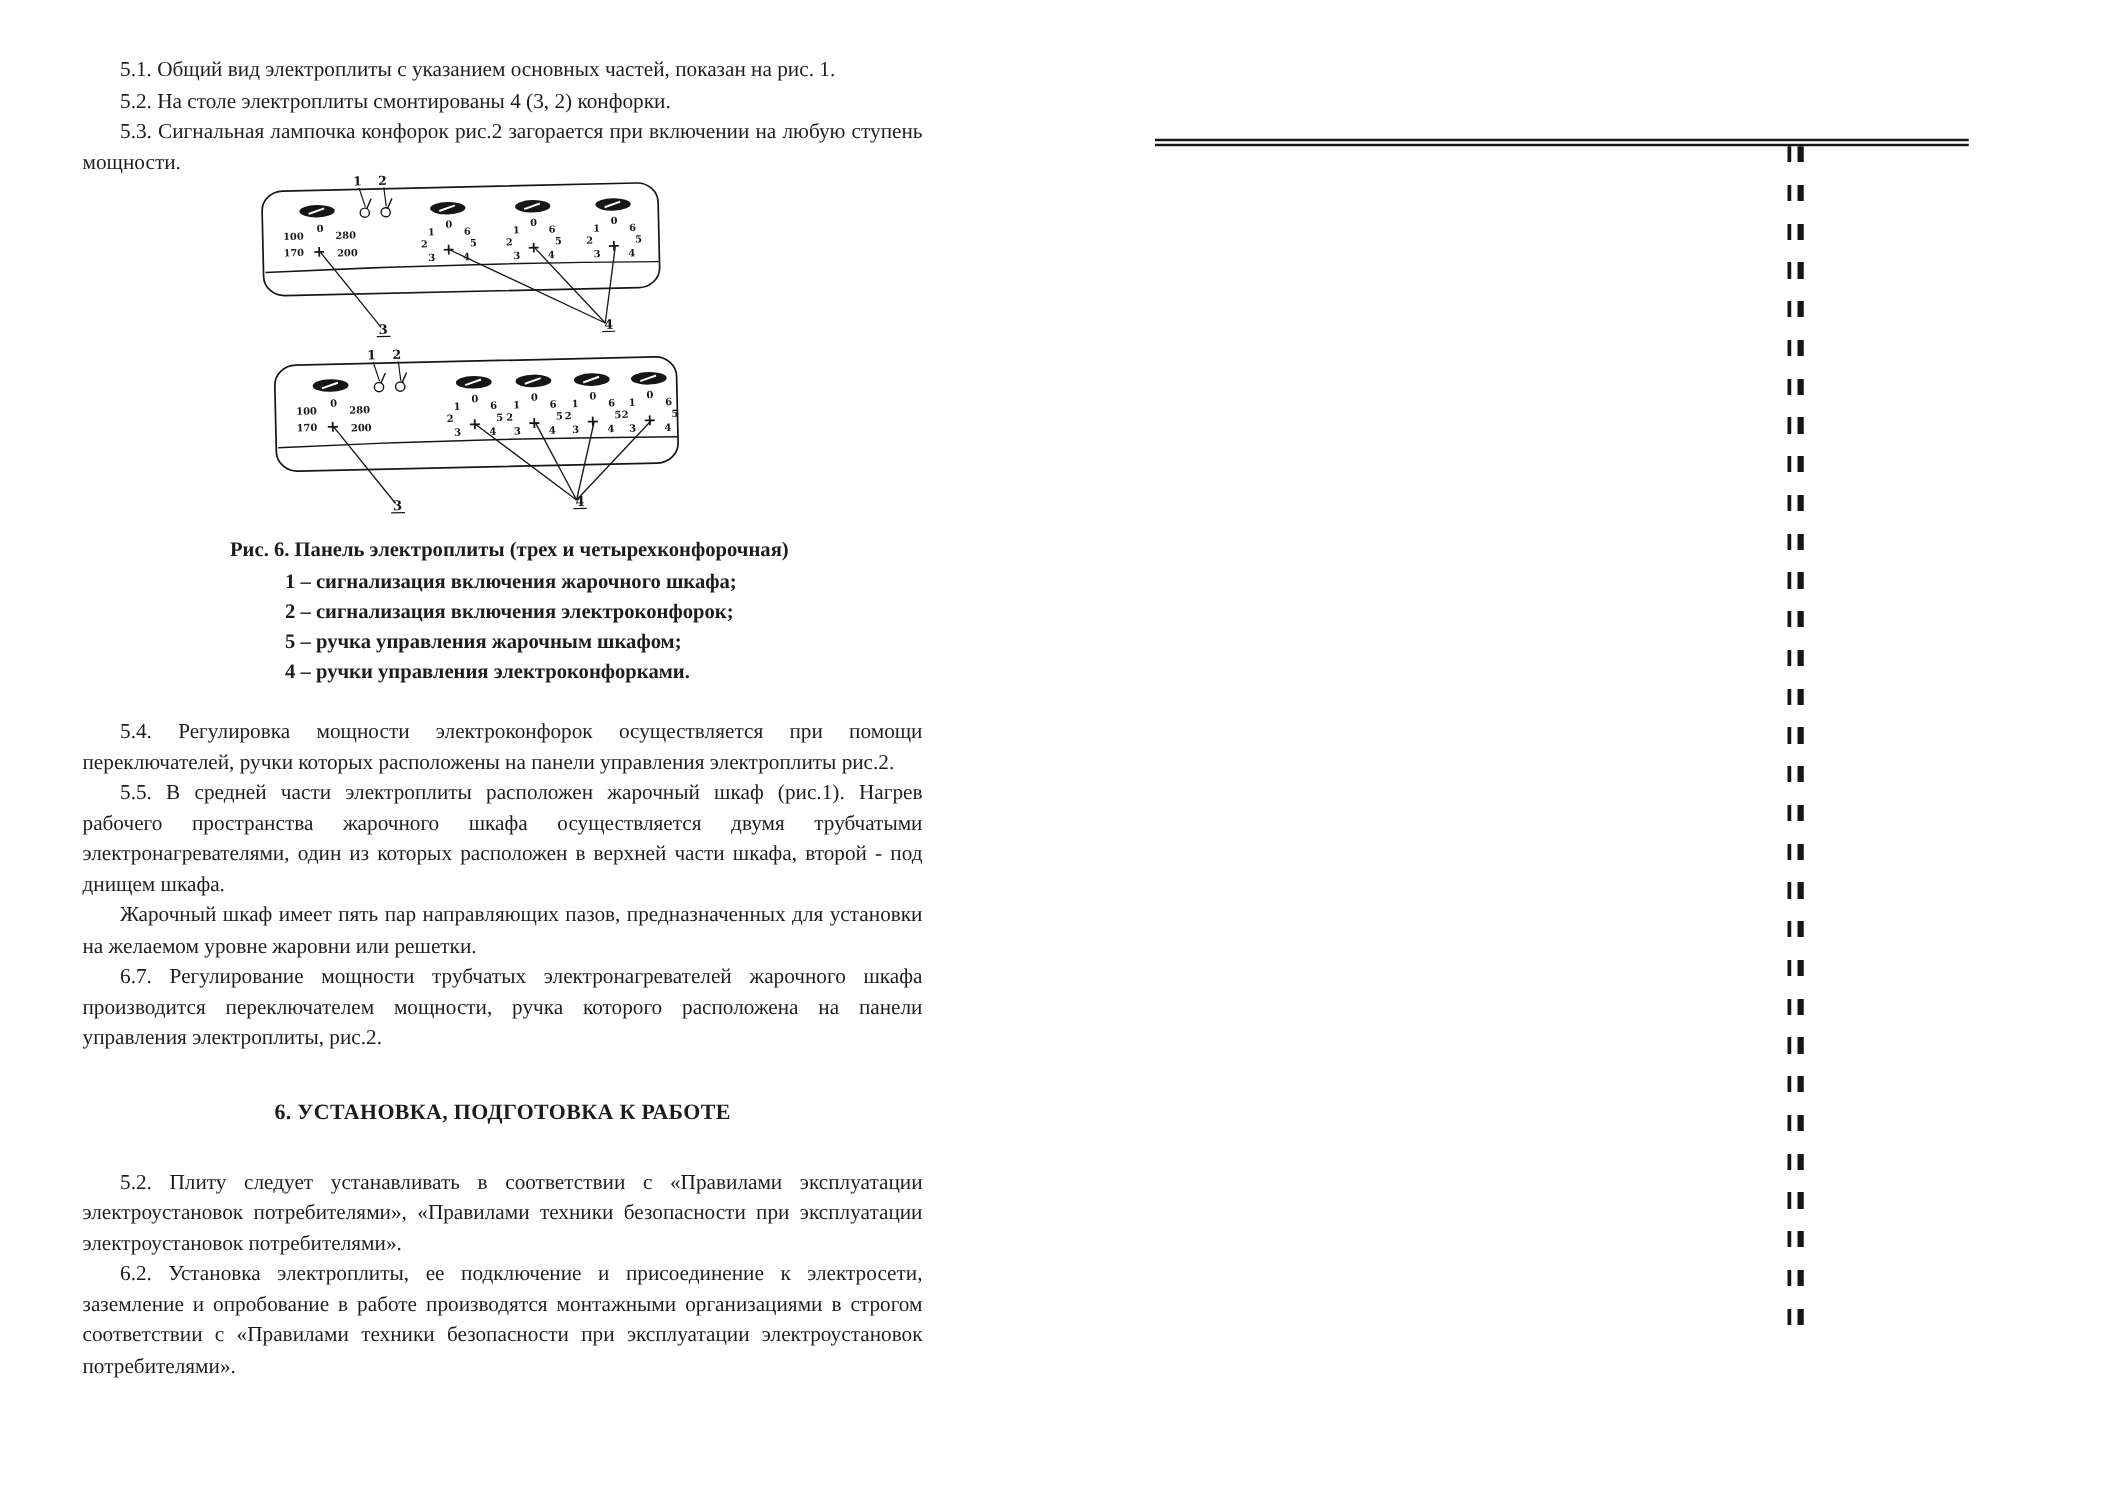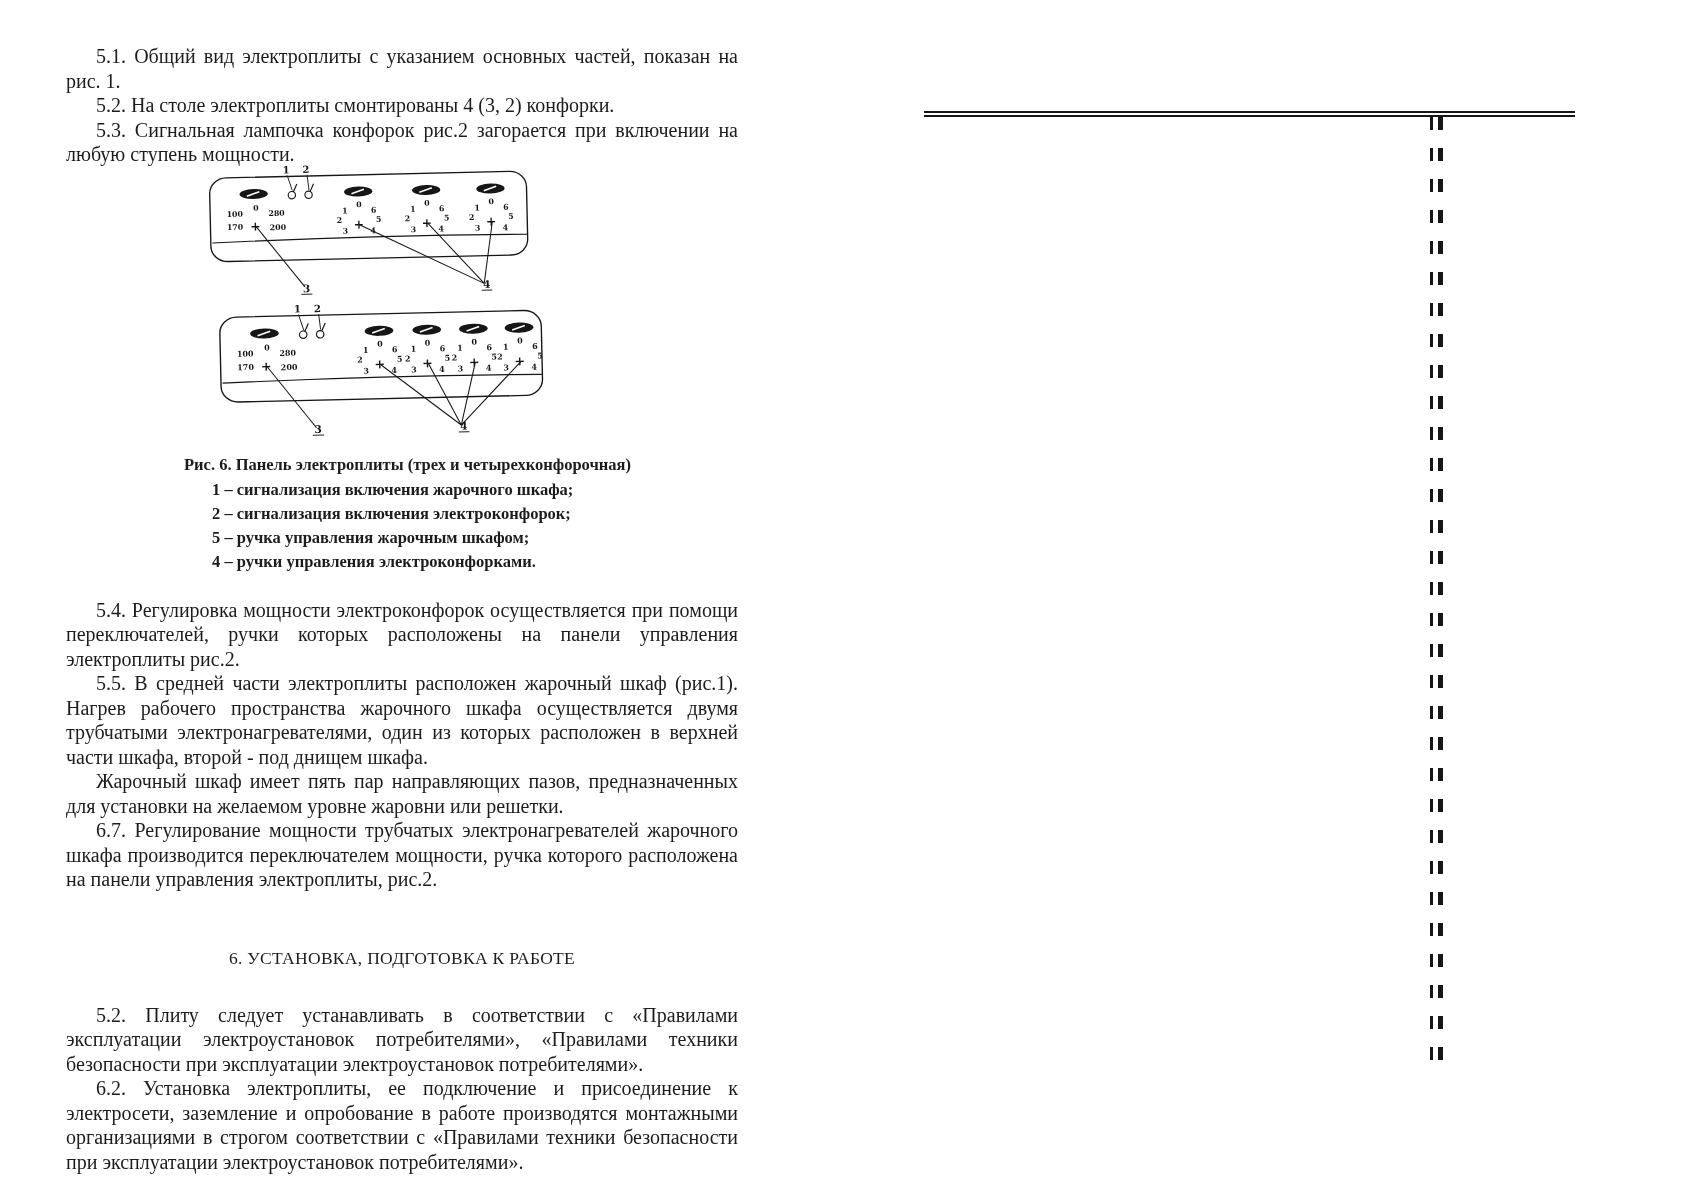--- a/index.html
+++ b/index.html
@@ -2,33 +2,33 @@
 <html><head>
 <meta charset="utf-8">
 <style>
   html,body{margin:0;padding:0;}
   body{
     width:1684px;height:1191px;background:#ffffff;position:relative;
     overflow:hidden;font-family:"Liberation Serif", serif;color:#1c1c1c;
   }
   .left-page{position:absolute;left:66px;top:0;width:672px;}
   .para{
-    margin:0;font-size:20px;line-height:24.5px;text-align:justify;
+    margin:0;font-size:17px;line-height:24.5px;text-align:justify;
     text-indent:30px;color:#1c1c1c;
   }
   .fig-block{margin:0;}
   .fig-svg{display:block;}
   #fig-panel-1{margin:-6px 0 0 136px;}
   #fig-panel-2{margin:2px 0 0 146px;}
   .caption{margin:14px 0 0 118px;font-size:16.5px;font-weight:bold;line-height:23px;}
   .legend{margin:2px 0 0 146px;}
-  .legend-line{font-size:16.5px;line-height:24px;font-weight:600;}
+  .legend-line{font-size:16.5px;line-height:24px;font-weight:600;margin-left:16px;}
   .body-after-fig{margin-top:24px;}
   .section-heading{
-    margin:56px 0 0 0;text-align:center;font-size:17.5px;font-weight:normal;
+    margin:36px 0 0 0;text-align:center;font-size:17.5px;font-weight:bold;
     letter-spacing:0.3px;
   }
   .after-heading{margin-top:34px;}
   .top-rule{
     position:absolute;left:924px;top:111px;width:651px;height:2px;
     border-top:2.5px solid #161616;border-bottom:2.5px solid #161616;
   }
   .stitch-marks{position:absolute;left:1430px;top:117px;height:944px;width:14px;}
   .stitch-bar-left{
     position:absolute;left:0;top:0;width:3px;height:100%;

